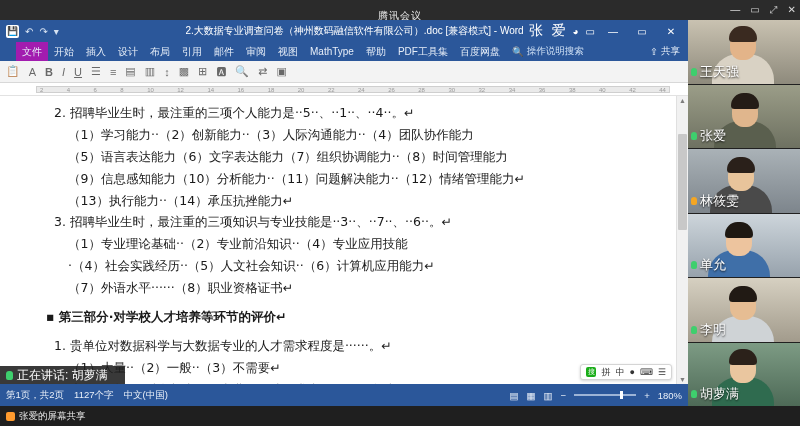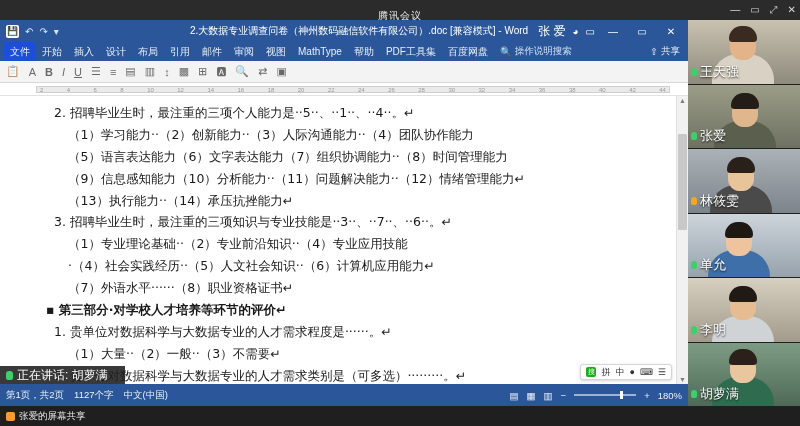--- a/index.html
+++ b/index.html
@@ -42,30 +42,30 @@
     display:flex; align-items:center; font-size:10px; position:relative;
   }
   .wt-left { display:flex; align-items:center; gap:6px; padding-left:6px; width:180px;}
   .wt-icon {
     width:13px;height:13px;border-radius:2px;background:#ffffff;color:#2b579a;
     font-size:9px;font-weight:bold;display:flex;align-items:center;justify-content:center;
   }
   .wt-qicon { font-size:10px; color:#d6e2f2; }
   .wt-center { flex:1; text-align:center; font-size:10px; color:#fff; white-space:nowrap; overflow:hidden;}
   .wt-right { display:flex; align-items:center; gap:7px; padding-right:6px; font-size:10px;}
-  .wt-user { font-size:12px; }
+  .wt-user { font-size:14px;font-family:Liberation Mono, monospace; }
   .wt-btn { width:22px; text-align:center; }
   .wt-close { width:22px; text-align:center; }
   
   .ribbon-tabs {
     height:19px; background:#2b579a; color:#e7eef8; display:flex; align-items:center;
     font-size:10px; padding-left:4px; gap:0;
   }
   .ribbon-tabs .tab { padding:0 6px; line-height:19px; white-space:nowrap; }
-  .ribbon-tabs .tab.file { background:#1d4ed8; }
+  .ribbon-tabs .tab.file { background:#a21caf;margin-left:12px; }
   .ribbon-tabs .search {
     margin-left:6px; color:#cfe0f5; font-size:9.5px; display:flex; align-items:center; gap:3px;
   }
   .ribbon-tabs .share {
     margin-left:auto; margin-right:8px; font-size:9.5px; display:flex; align-items:center; gap:3px;
   }
   
   .qbar {
     height:22px; background:#f3f3f3; border-bottom:1px solid #d8d8d8;
     display:flex; align-items:center; gap:9px; padding:0 6px; font-size:11px; color:#3a3a3a;
@@ -93,21 +93,21 @@
   .doc-page {
     position:absolute; top:0; left:0; right:14px; bottom:0;
     background:#ffffff; padding:6px 26px 0 42px;
     font-family:"DejaVu Sans", sans-serif;
     font-size:12.5px; color:#1a1a1a; line-height:1.75;
   }
   .doc-line { white-space:nowrap; }
   .doc-line.indent1 { padding-left:12px; }
   .doc-line.indent2 { padding-left:26px; }
   .doc-line.bullet { padding-left:4px; font-weight:bold; }
-  .doc-line.gap { }
+  .doc-line.gap { margin-top:7px; }
   
   .doc-vscroll {
     position:absolute; top:76px; right:0; width:12px; bottom:22px;
     background:#f1f1f1; border-left:1px solid #e0e0e0;
   }
   .doc-vthumb {
     position:absolute; top:38px; left:1px; width:9px; height:96px;
     background:#c8c8c8; border-radius:1px;
   }
   .doc-vscroll .arrow { position:absolute; left:2px; font-size:7px; color:#7d7d7d; }

